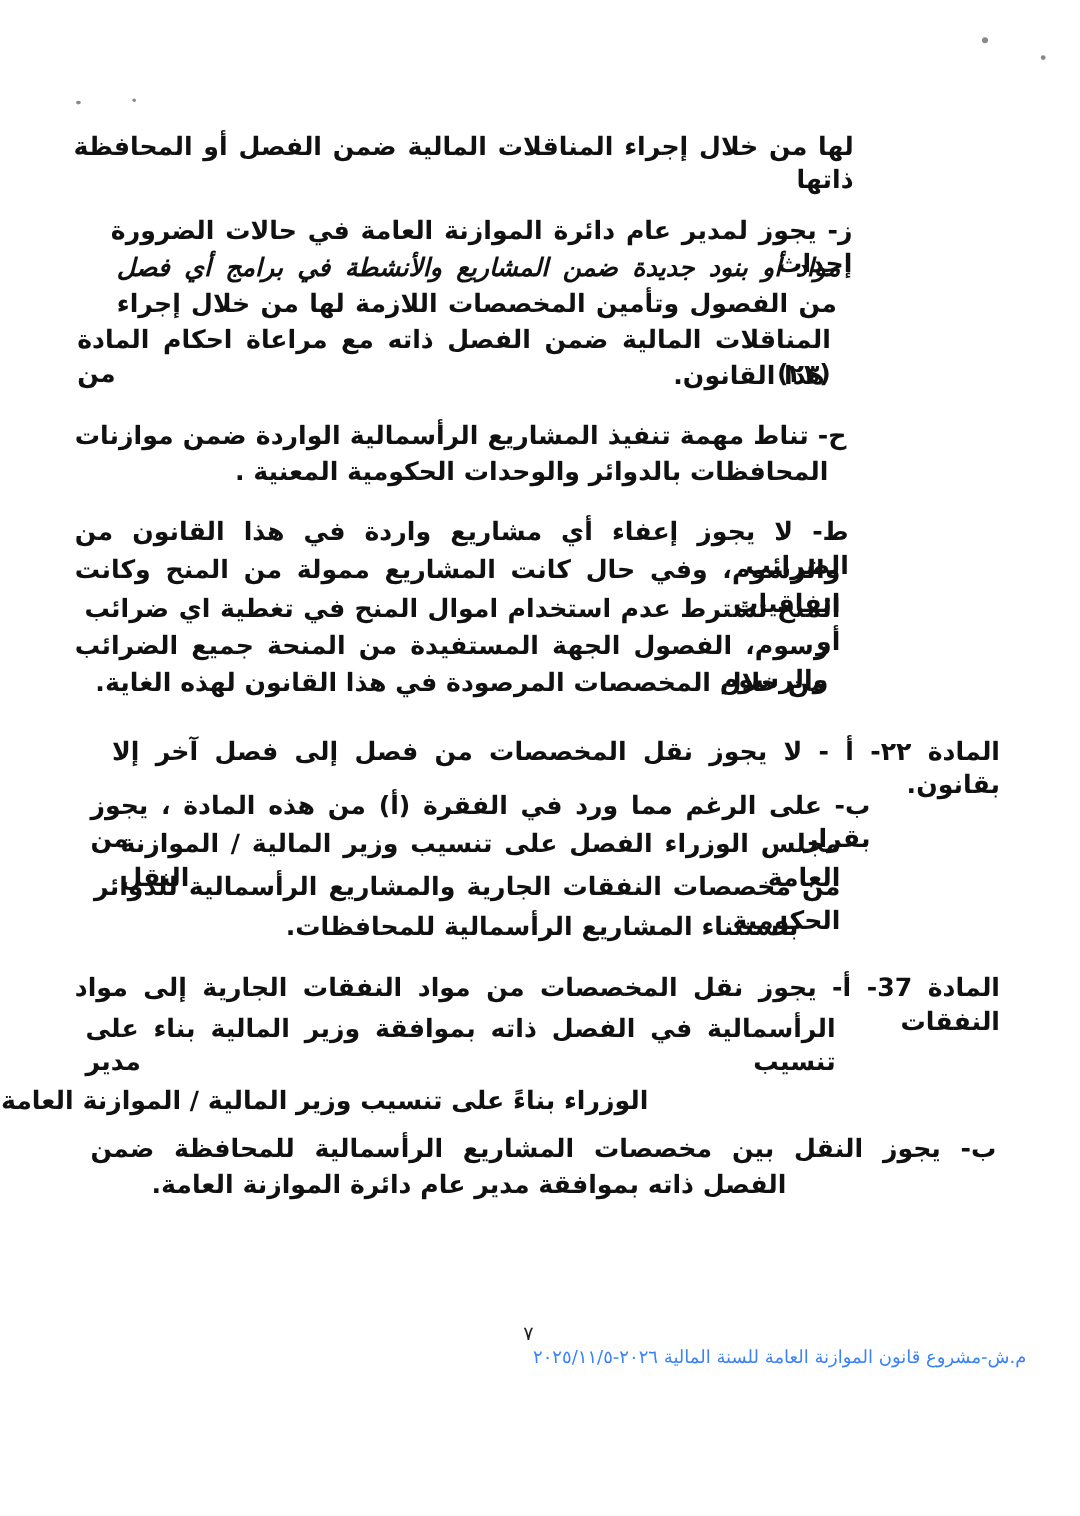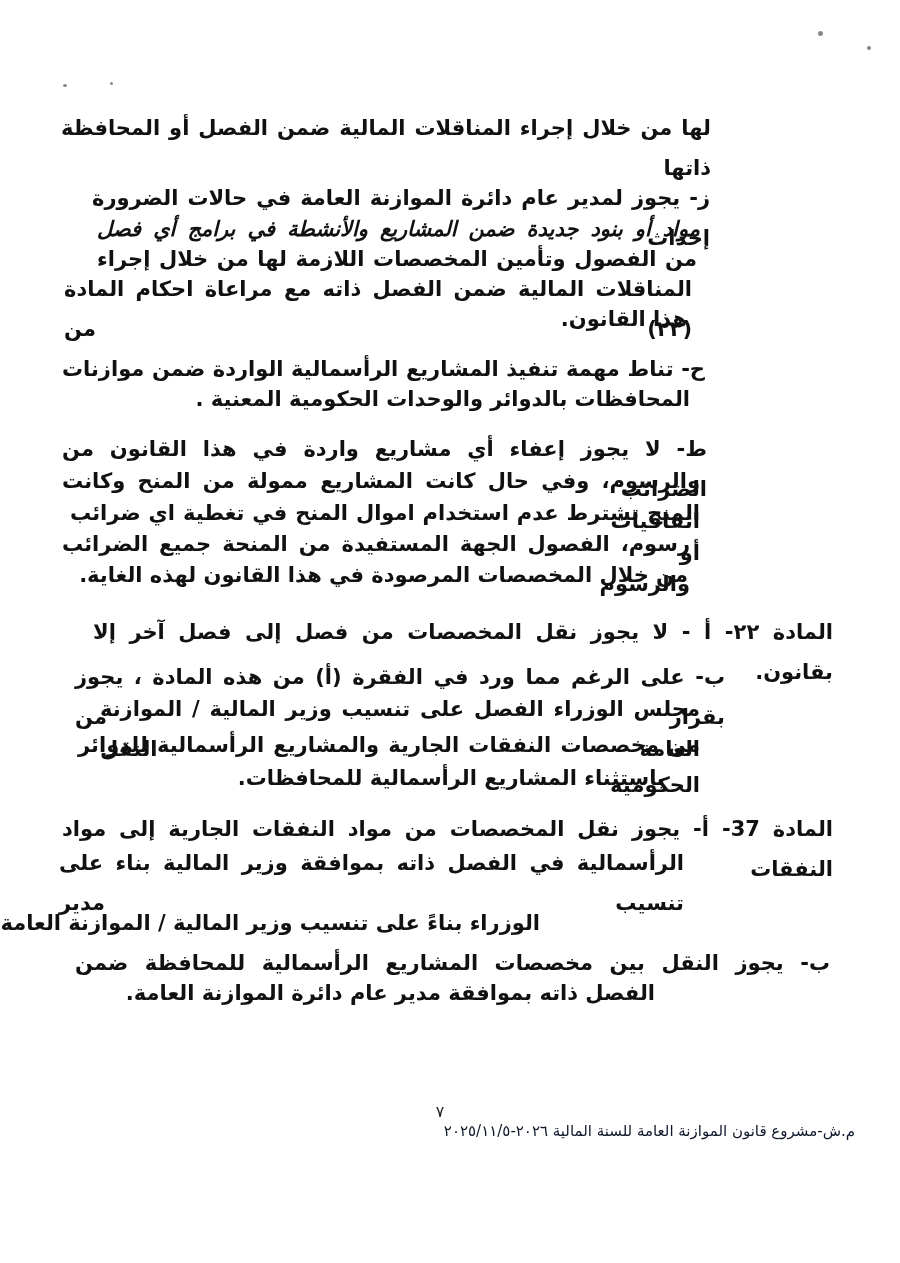--- a/index.html
+++ b/index.html
@@ -10,35 +10,35 @@
     font-family:"DejaVu Sans", sans-serif;
     overflow:hidden;
   }
   .page{position:absolute;inset:0;background:#fff;}
   .ln{
     position:absolute;
     direction:rtl;
     unicode-bidi:plaintext;
     font-weight:bold;
     font-size:21px;
-    line-height:40px;
+    line-height:28px;
     color:#111;
     -webkit-font-smoothing:antialiased;
   }
   .just{text-align:justify;text-align-last:justify;white-space:normal;}
   .nw{white-space:nowrap;text-align:right;}
   .pagenum{
     position:absolute;
     font-size:16px;font-weight:normal;color:#222;
     direction:rtl;text-align:center;
   }
   .footref{
     position:absolute;
     direction:rtl;white-space:nowrap;text-align:center;
-    font-size:15px;font-weight:normal;color:#0f172a;margin-left:20px;
+    font-size:15px;font-weight:normal;color:#3b82f6;margin-left:20px;
   }
   .speck{position:absolute;background:#555;border-radius:50%;opacity:.7;}
 </style>
 </head>
 <body>
 
 <div class="page">
 
   <div class="speck" style="left:818px;top:31px;width:5px;height:5px;"></div>
   <div class="speck" style="left:867px;top:46px;width:4px;height:4px;"></div>
@@ -62,21 +62,21 @@
   <div class="ln just" style="top:524px;right:210px;width:628px;">رسوم، الفصول الجهة المستفيدة من المنحة جميع الضرائب والرسوم</div>
   <div class="ln nw" style="top:555px;right:212px;">من خلال المخصصات المرصودة في هذا القانون لهذه الغاية.</div>
 
   <div class="ln just" style="top:612px;right:67px;width:740px;">المادة ٢٢- أ - لا يجوز نقل المخصصات من فصل إلى فصل آخر إلا بقانون.</div>
   <div class="ln just" style="top:657px;right:175px;width:650px;">ب- على الرغم مما ورد في الفقرة (أ) من هذه المادة ، يجوز بقرار من</div>
   <div class="ln just" style="top:689px;right:200px;width:600px;">مجلس الوزراء الفصل على تنسيب وزير المالية / الموازنة العامة النقل</div>
   <div class="ln just" style="top:725px;right:200px;width:622px;margin-left:38px;">من مخصصات النفقات الجارية والمشاريع الرأسمالية للدوائر الحكومية</div>
   <div class="ln nw" style="top:758px;right:235px;">باستثناء المشاريع الرأسمالية للمحافظات.</div>
 
   <div class="ln just" style="top:809px;right:67px;width:771px;">المادة 37- أ- يجوز نقل المخصصات من مواد النفقات الجارية إلى مواد النفقات</div>
-  <div class="ln just" style="top:843px;right:216px;width:625px;">الرأسمالية في الفصل ذاته بموافقة وزير المالية بناء على تنسيب مدير</div>
+  <div class="ln just" style="top:843px;right:204px;width:625px;">الرأسمالية في الفصل ذاته بموافقة وزير المالية بناء على تنسيب مدير</div>
   <div class="ln nw" style="top:903px;right:360px;">الوزراء بناءً على تنسيب وزير المالية / الموازنة العامة.</div>
   <div class="ln just" style="top:943px;right:70px;width:755px;">ب- يجوز النقل بين مخصصات المشاريع الرأسمالية للمحافظة ضمن</div>
   <div class="ln nw" style="top:973px;right:245px;">الفصل ذاته بموافقة مدير عام دائرة الموازنة العامة.</div>
 
   <div class="pagenum" style="top:1102px;left:428px;width:24px;">٧</div>
   <div class="footref" style="top:1122px;right:45px;">م.ش-مشروع قانون الموازنة العامة للسنة المالية ٢٠٢٦-٢٠٢٥/١١/٥</div>
 
 </div>
 
 </body></html>

